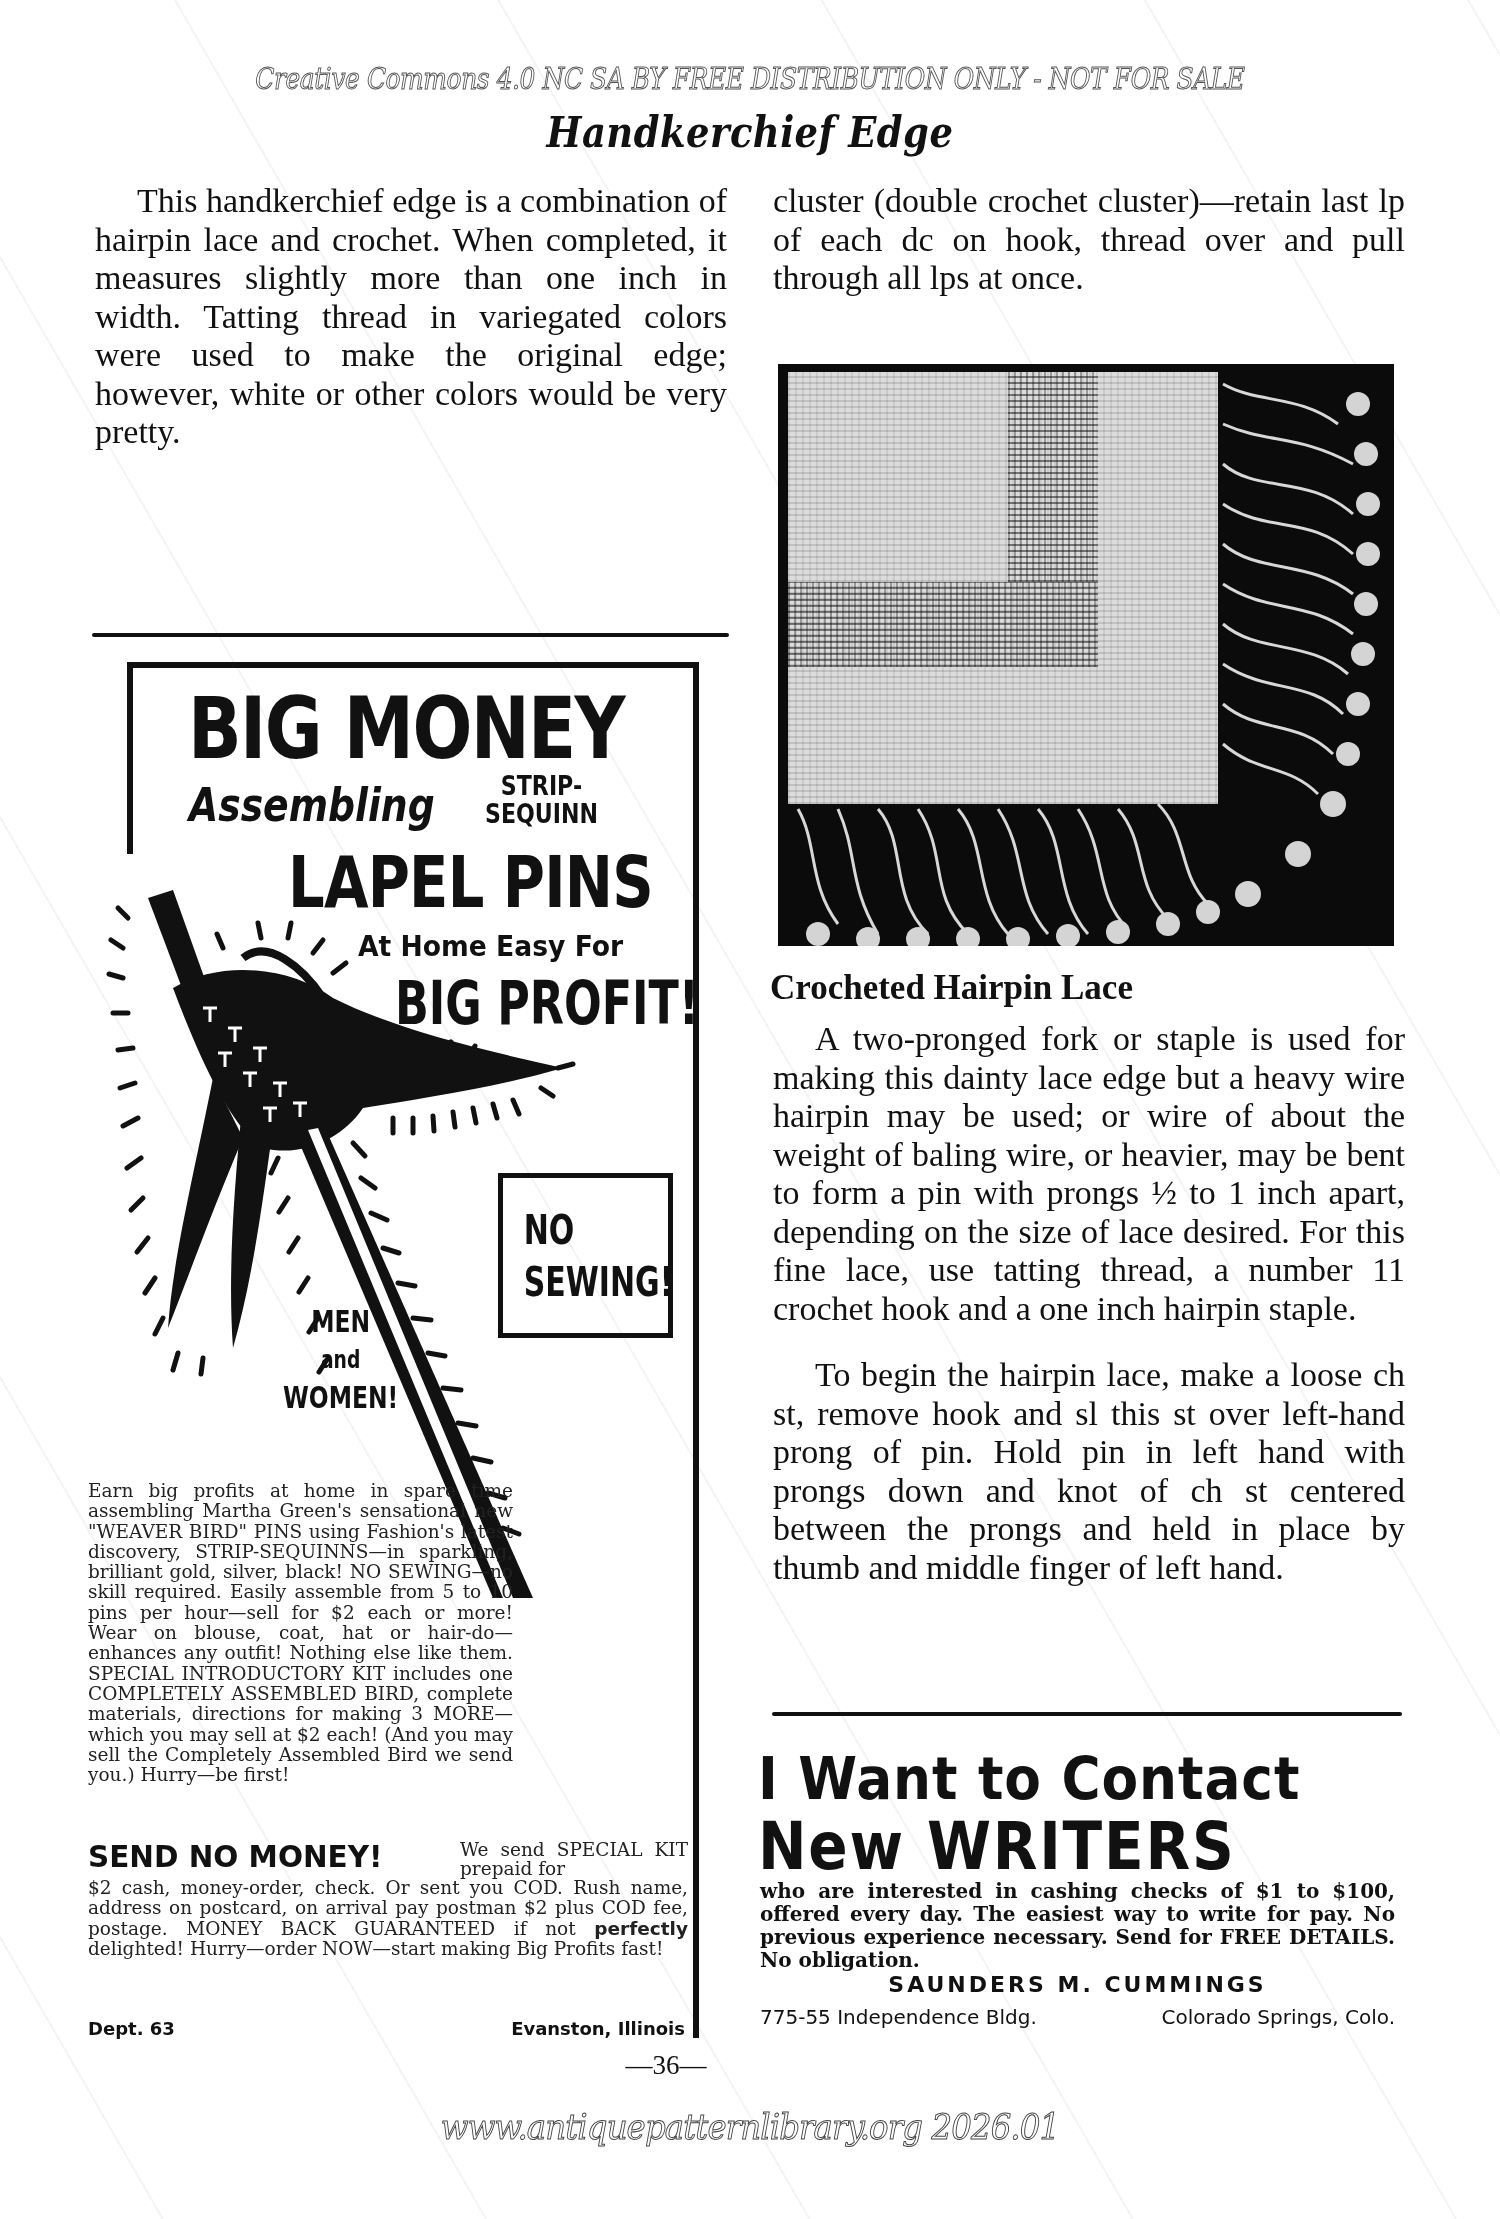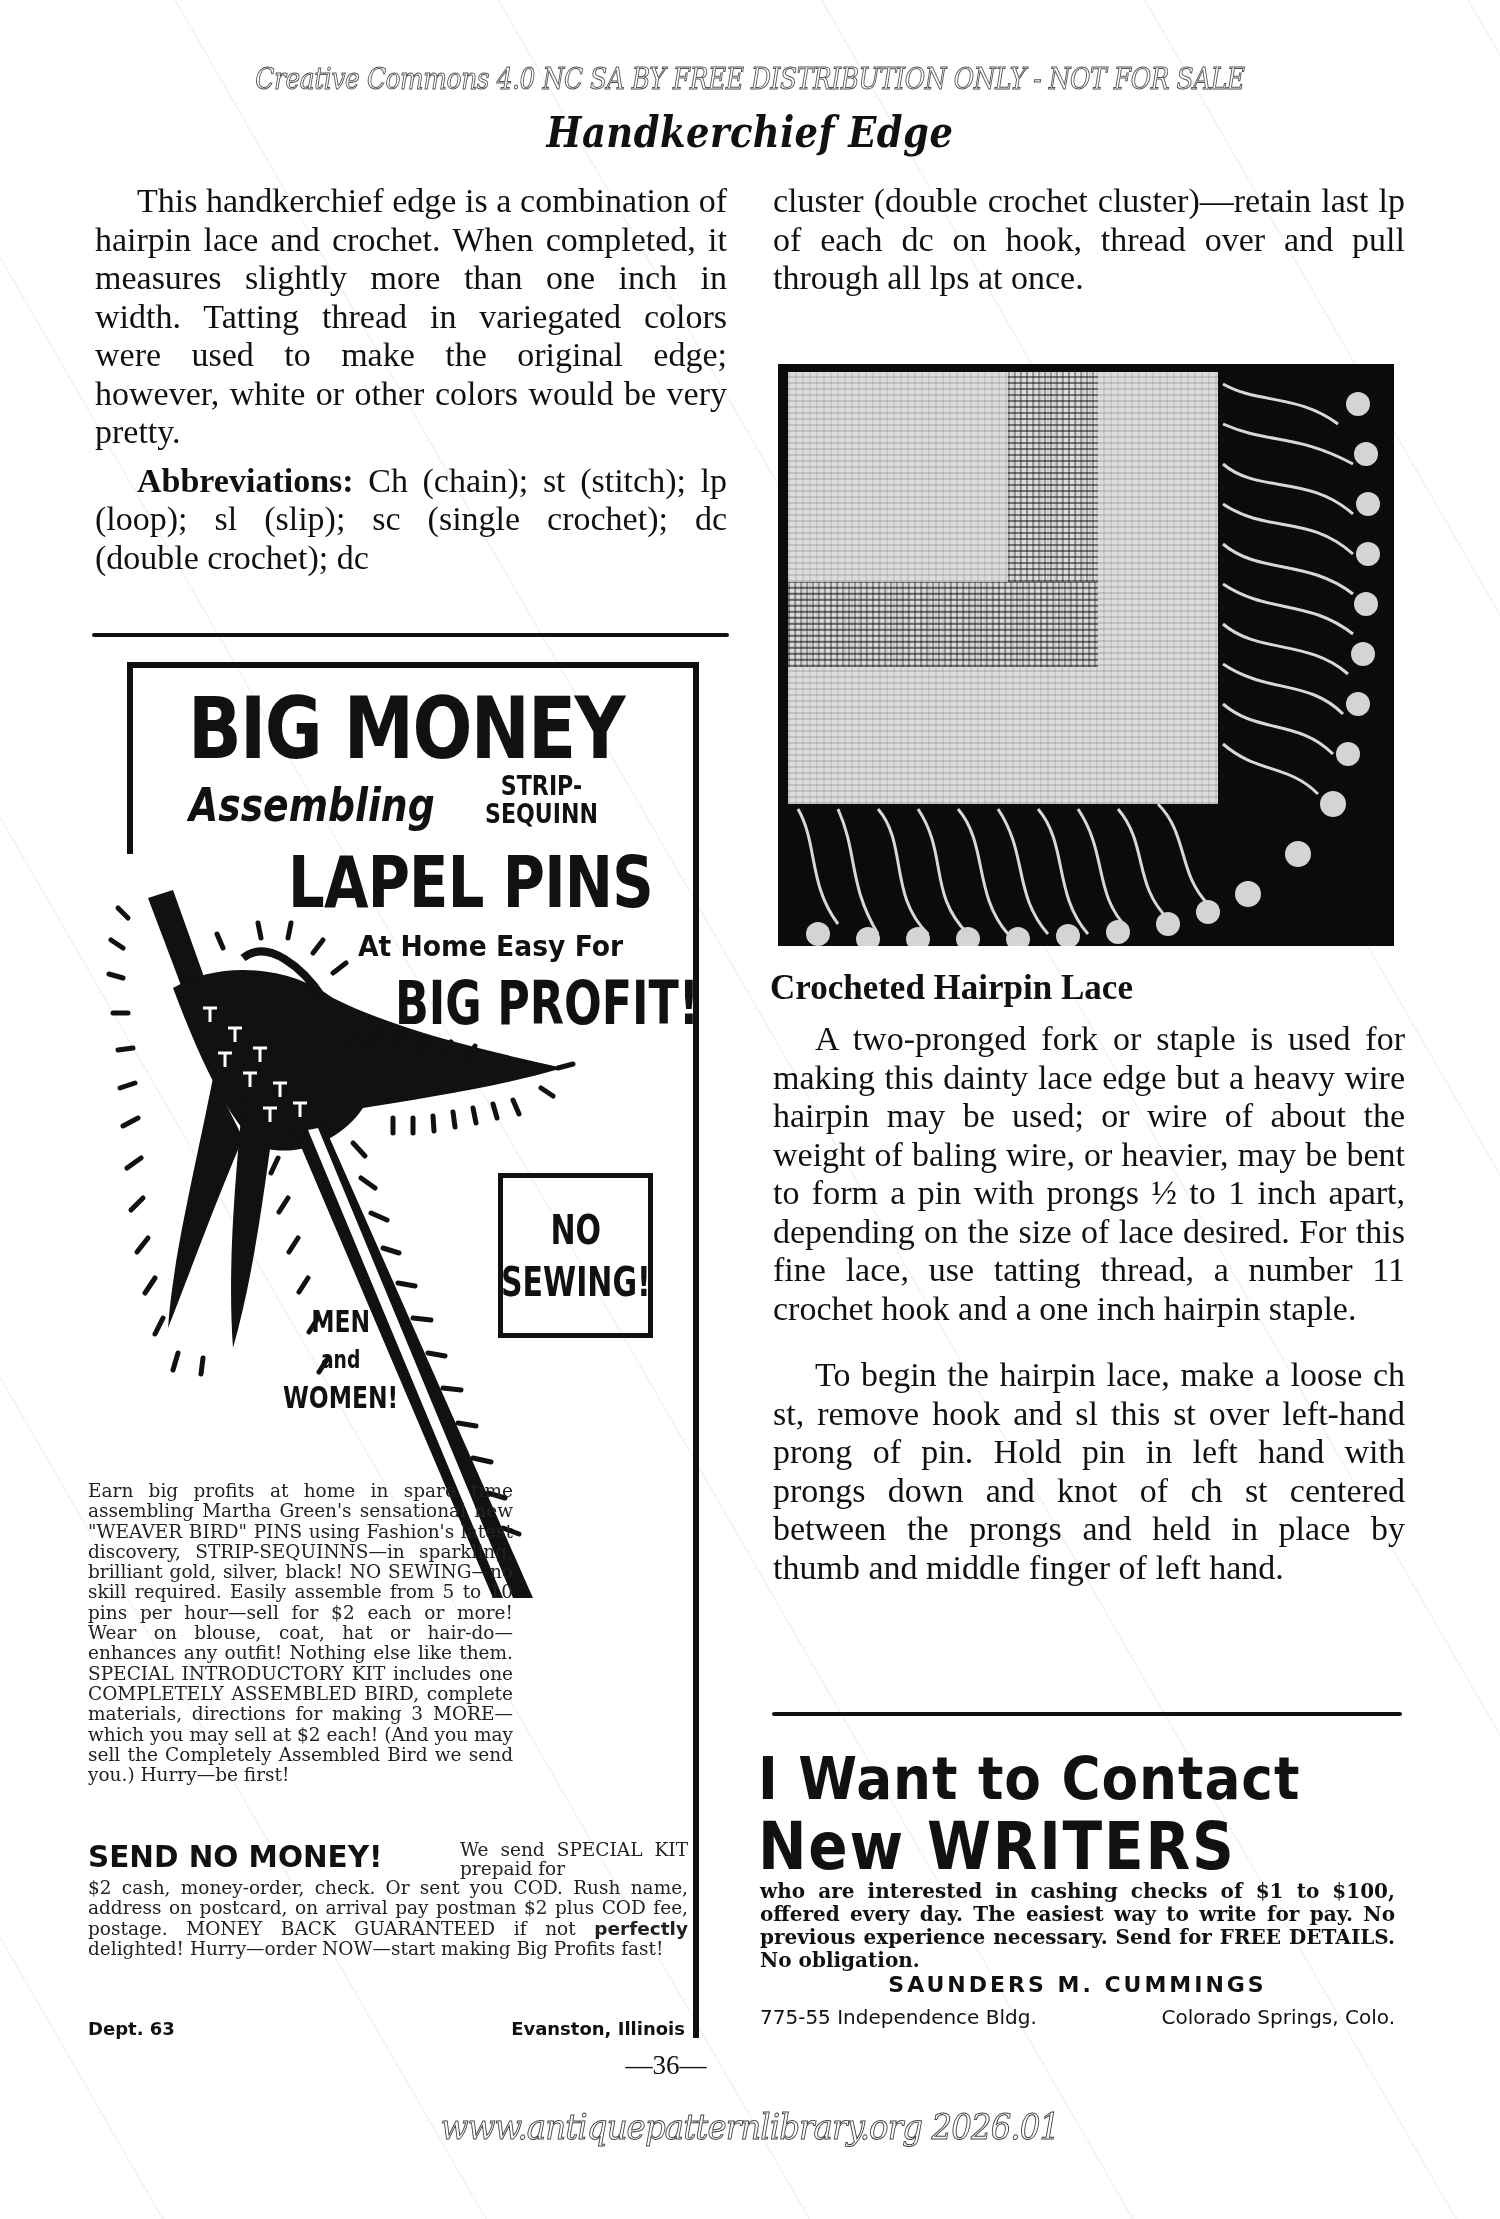--- a/index.html
+++ b/index.html
@@ -48,23 +48,23 @@
   }
   .bigmoney { left: 55px; top: 10px; font-size: 86px; letter-spacing: -2px; transform: scaleX(0.82); transform-origin: left; }
   .assembling { left: 56px; top: 110px; font-size: 46px; font-style: italic; transform: scaleX(0.82); transform-origin: left; }
   .strip { left: 352px; top: 104px; font-size: 26px; line-height: 28px; text-align: center; transform: scaleX(0.85); transform-origin: left; }
   .lapel { left: 155px; top: 172px; font-size: 72px; letter-spacing: -1px; transform: scaleX(0.8); transform-origin: left; }
   .athome { left: 225px; top: 262px; font-size: 28px; transform: scaleX(0.95); transform-origin: left; }
   .bigprofit { left: 262px; top: 300px; font-size: 60px; transform: scaleX(0.74); transform-origin: left; }
   .menwomen { left: 150px; top: 635px; font-size: 30px; text-align: center; line-height: 38px; transform: scaleX(0.78); transform-origin: left; }
   .menwomen .and { font-size: 24px; }
   .nosewing-box {
-    position: absolute; left: 365px; top: 505px; width: 155px; height: 165px;
+    position: absolute; left: 365px; top: 505px; width: 175px; height: 165px;
     border: 5px solid #111; box-sizing: border-box;
-    display: flex; flex-direction: column; align-items: center; justify-content: center;
+    display: flex; flex-direction: column; justify-content: center;
     font-family: "DejaVu Sans", sans-serif; font-weight: bold; font-size: 40px; line-height: 52px;
   }
   .nosewing-box span { transform: scaleX(0.75); display: block; }
   .bird { position: absolute; left: -40px; top: 210px; width: 560px; height: 720px; }
   .ad-body {
     position: absolute; left: -45px; top: 785px; width: 425px;
     font-family: "DejaVu Serif", serif; font-size: 18.5px; line-height: 20.3px; text-align: justify;
     color: #222;
     margin-top: 28px;
   }
@@ -152,21 +152,20 @@
 </head>
 <body>
 
 <div class="watermark"></div>
 
 <div class="license">Creative Commons 4.0 NC SA BY FREE DISTRIBUTION ONLY - NOT FOR SALE</div>
 <h1 class="page-title" style="margin:0">Handkerchief Edge</h1>
 
 <div class="col-text" style="left:95px; top:182px; width:632px;">
   <p class="indent">This handkerchief edge is a combination of hairpin lace and crochet. When completed, it measures slightly more than one inch in width. Tatting thread in variegated colors were used to make the original edge; however, white or other colors would be very pretty.</p>
-  <p class="indent" style="margin-top:10px;"><span class="bold">Abbreviations:</span><span> Ch (chain); st (stitch); lp (loop); sl (slip); sc (single crochet); dc (double crochet); dc</span></p>
 </div>
 <div class="rule" style="left:92px; top:633px; width:637px;"></div>
 
 <div class="ad-left">
   <div class="left-edge"></div>
   <div class="ad-headline bigmoney">BIG MONEY</div>
   <div class="ad-headline assembling">Assembling</div>
   <div class="ad-headline strip">
     <div>STRIP-</div>
     <div>SEQUINN</div>

